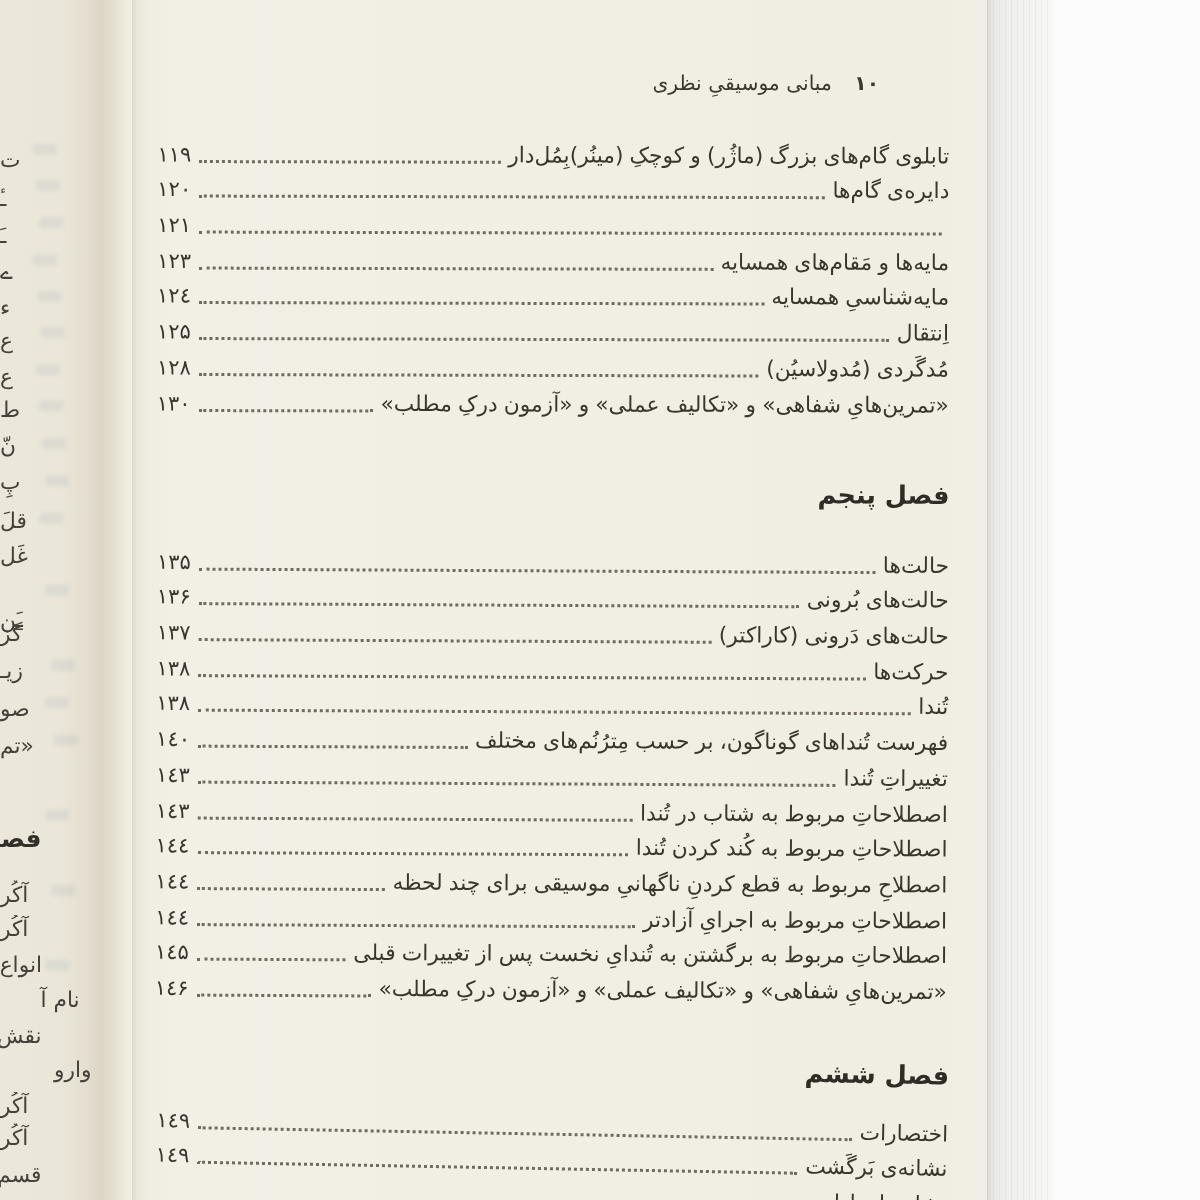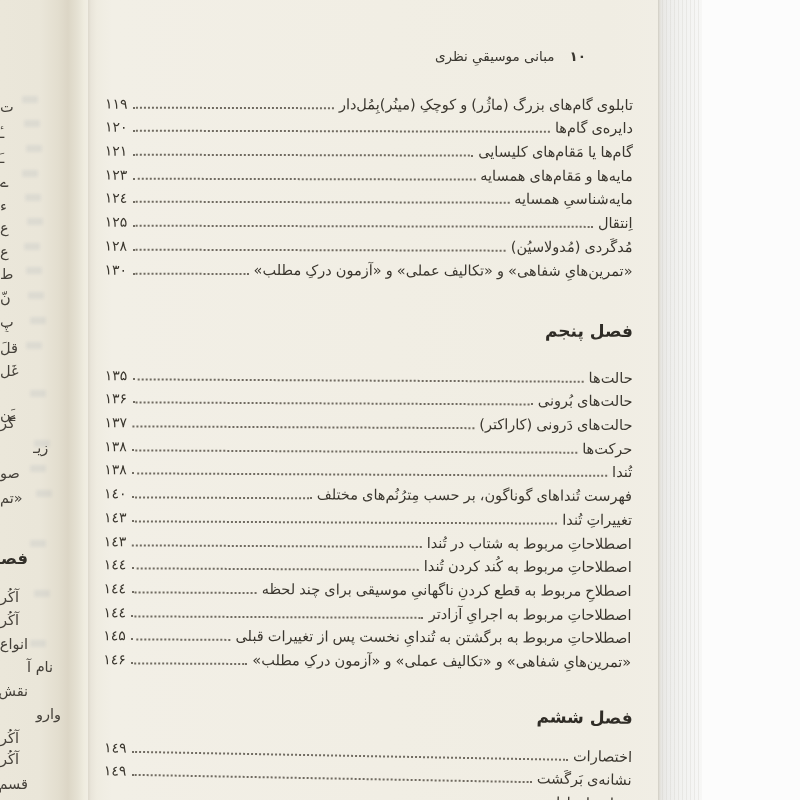--- a/index.html
+++ b/index.html
@@ -62,21 +62,21 @@
       <div class="frag" style="top: 196px;">ء</div>
       <div class="frag" style="top: 218px;">ع</div>
       <div class="frag" style="top: 242px;">ع</div>
       <div class="frag" style="top: 264px;">ط</div>
       <div class="frag" style="top: 288px;">نّ</div>
       <div class="frag" style="top: 312px;">پٍ</div>
       <div class="frag" style="top: 338px;">قلَ</div>
       <div class="frag" style="top: 361px;">غَل</div>
       <div class="frag" style="top: 404px; text-decoration: underline;">ـَن</div>
       <div class="frag" style="top: 413px;">گز</div>
-      <div class="frag" style="top: 438px; margin-left: 33px;">زیـ</div>
+      <div class="frag" style="top: 438px;">زیـ</div>
       <div class="frag" style="top: 463px;">صو</div>
       <div class="frag" style="top: 488px;">«تم</div>
       <div class="frag bold" style="top: 549px;">فصل</div>
       <div class="frag" style="top: 587px;">آکُر</div>
       <div class="frag" style="top: 610px;">آکُر</div>
       <div class="frag" style="top: 634px; text-align: center;">انواع</div>
       <div class="frag" style="top: 657px; padding-left: 27px;">نام آ</div>
       <div class="frag" style="top: 681px;">نقش</div>
       <div class="frag" style="top: 704px; padding-left: 36px;">وارو</div>
       <div class="frag" style="top: 728px;">آکُر</div>
@@ -114,21 +114,20 @@
               <span class="t">تابلوی گام‌های بزرگ (ماژُر) و کوچکِ (مینُر)بِمُل‌دار</span>
               <span class="dots"></span>
               <span class="n">۱۱۹</span>
             </div>
             <div class="row">
               <span class="t">دایره‌ی گام‌ها</span>
               <span class="dots"></span>
               <span class="n">۱۲۰</span>
             </div>
             <div class="row">
-              <span class="t">گام‌ها یا مَقام‌های کلیسایی</span>
               <span class="dots"></span>
               <span class="n">۱۲۱</span>
             </div>
             <div class="row">
               <span class="t">مایه‌ها و مَقام‌های همسایه</span>
               <span class="dots"></span>
               <span class="n">۱۲۳</span>
             </div>
             <div class="row">
               <span class="t">مایه‌شناسیِ همسایه</span>

